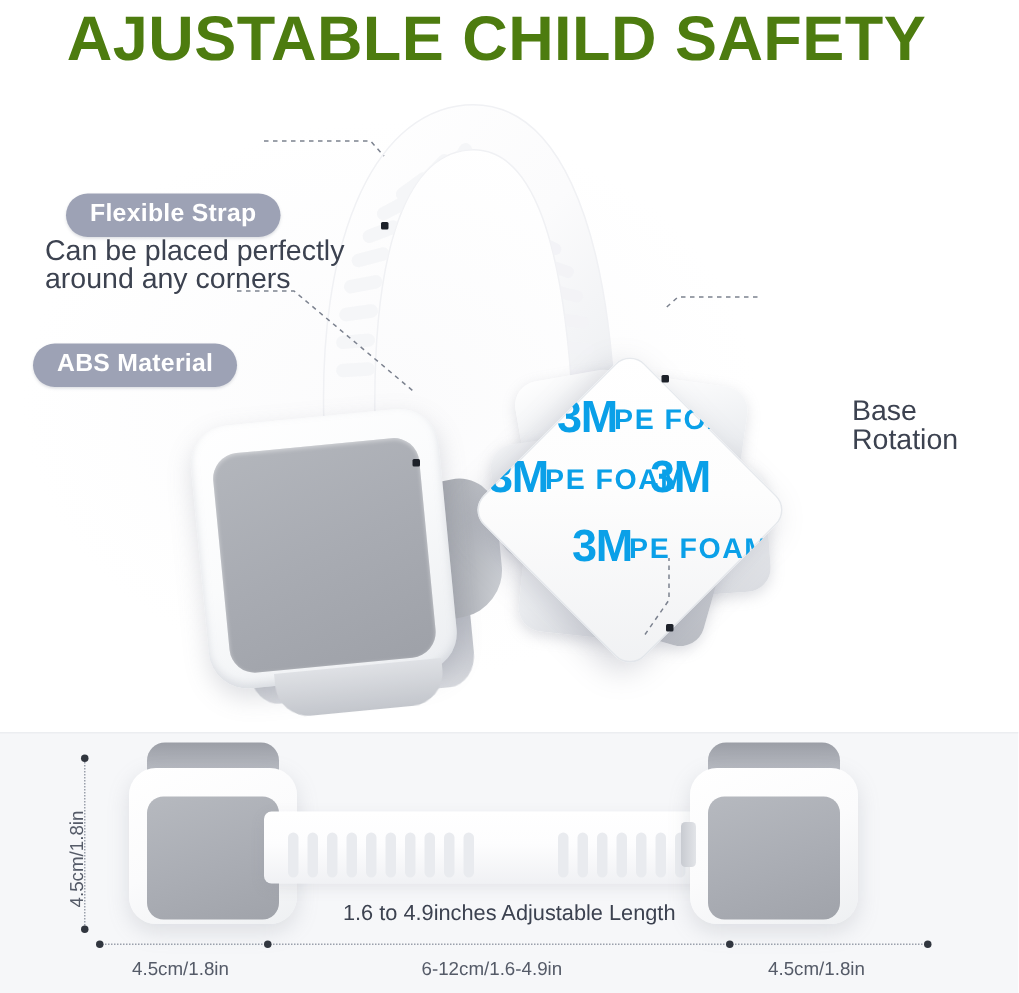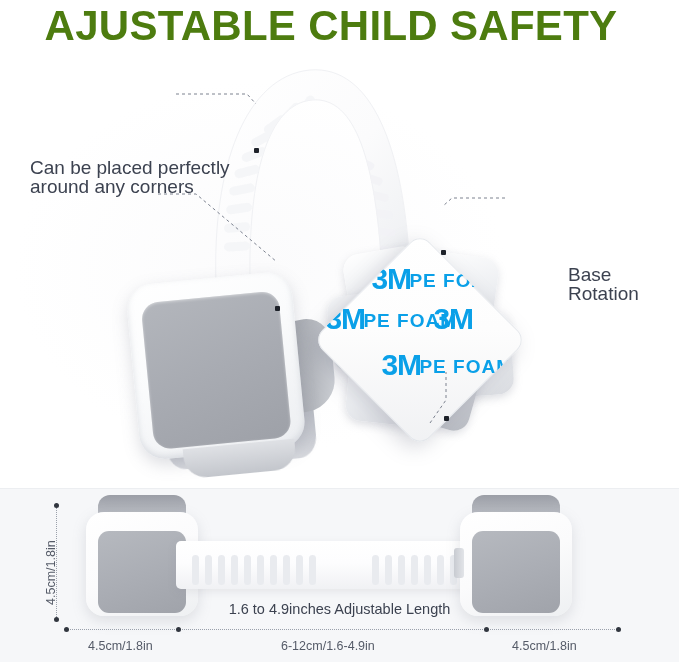--- a/index.html
+++ b/index.html
@@ -304,23 +304,25 @@
         <path d="M505,150 L452,150 L443,158"></path>
         <path d="M430,375 L446,352 L446,324"></path>
       </g>
     </svg>
     <div class="dot" style="left:254px;top:100px;"></div>
     <div class="dot" style="left:275px;top:258px;"></div>
     <div class="dot" style="left:441px;top:202px;"></div>
     <div class="dot" style="left:444px;top:368px;"></div>
 
 
+    <div class="badge badge-strap">Flexible Strap</div>
     <div class="sub sub-strap">Can be placed perfectly
 around any corners</div>
 
+    <div class="badge badge-abs">ABS Material</div>
 
     <div class="sub sub-360">Base Rotation</div>
 
 
   </div>
 
   <div class="lower">
 
     <div class="lb lock-b-left">
       <div class="sh"></div>

